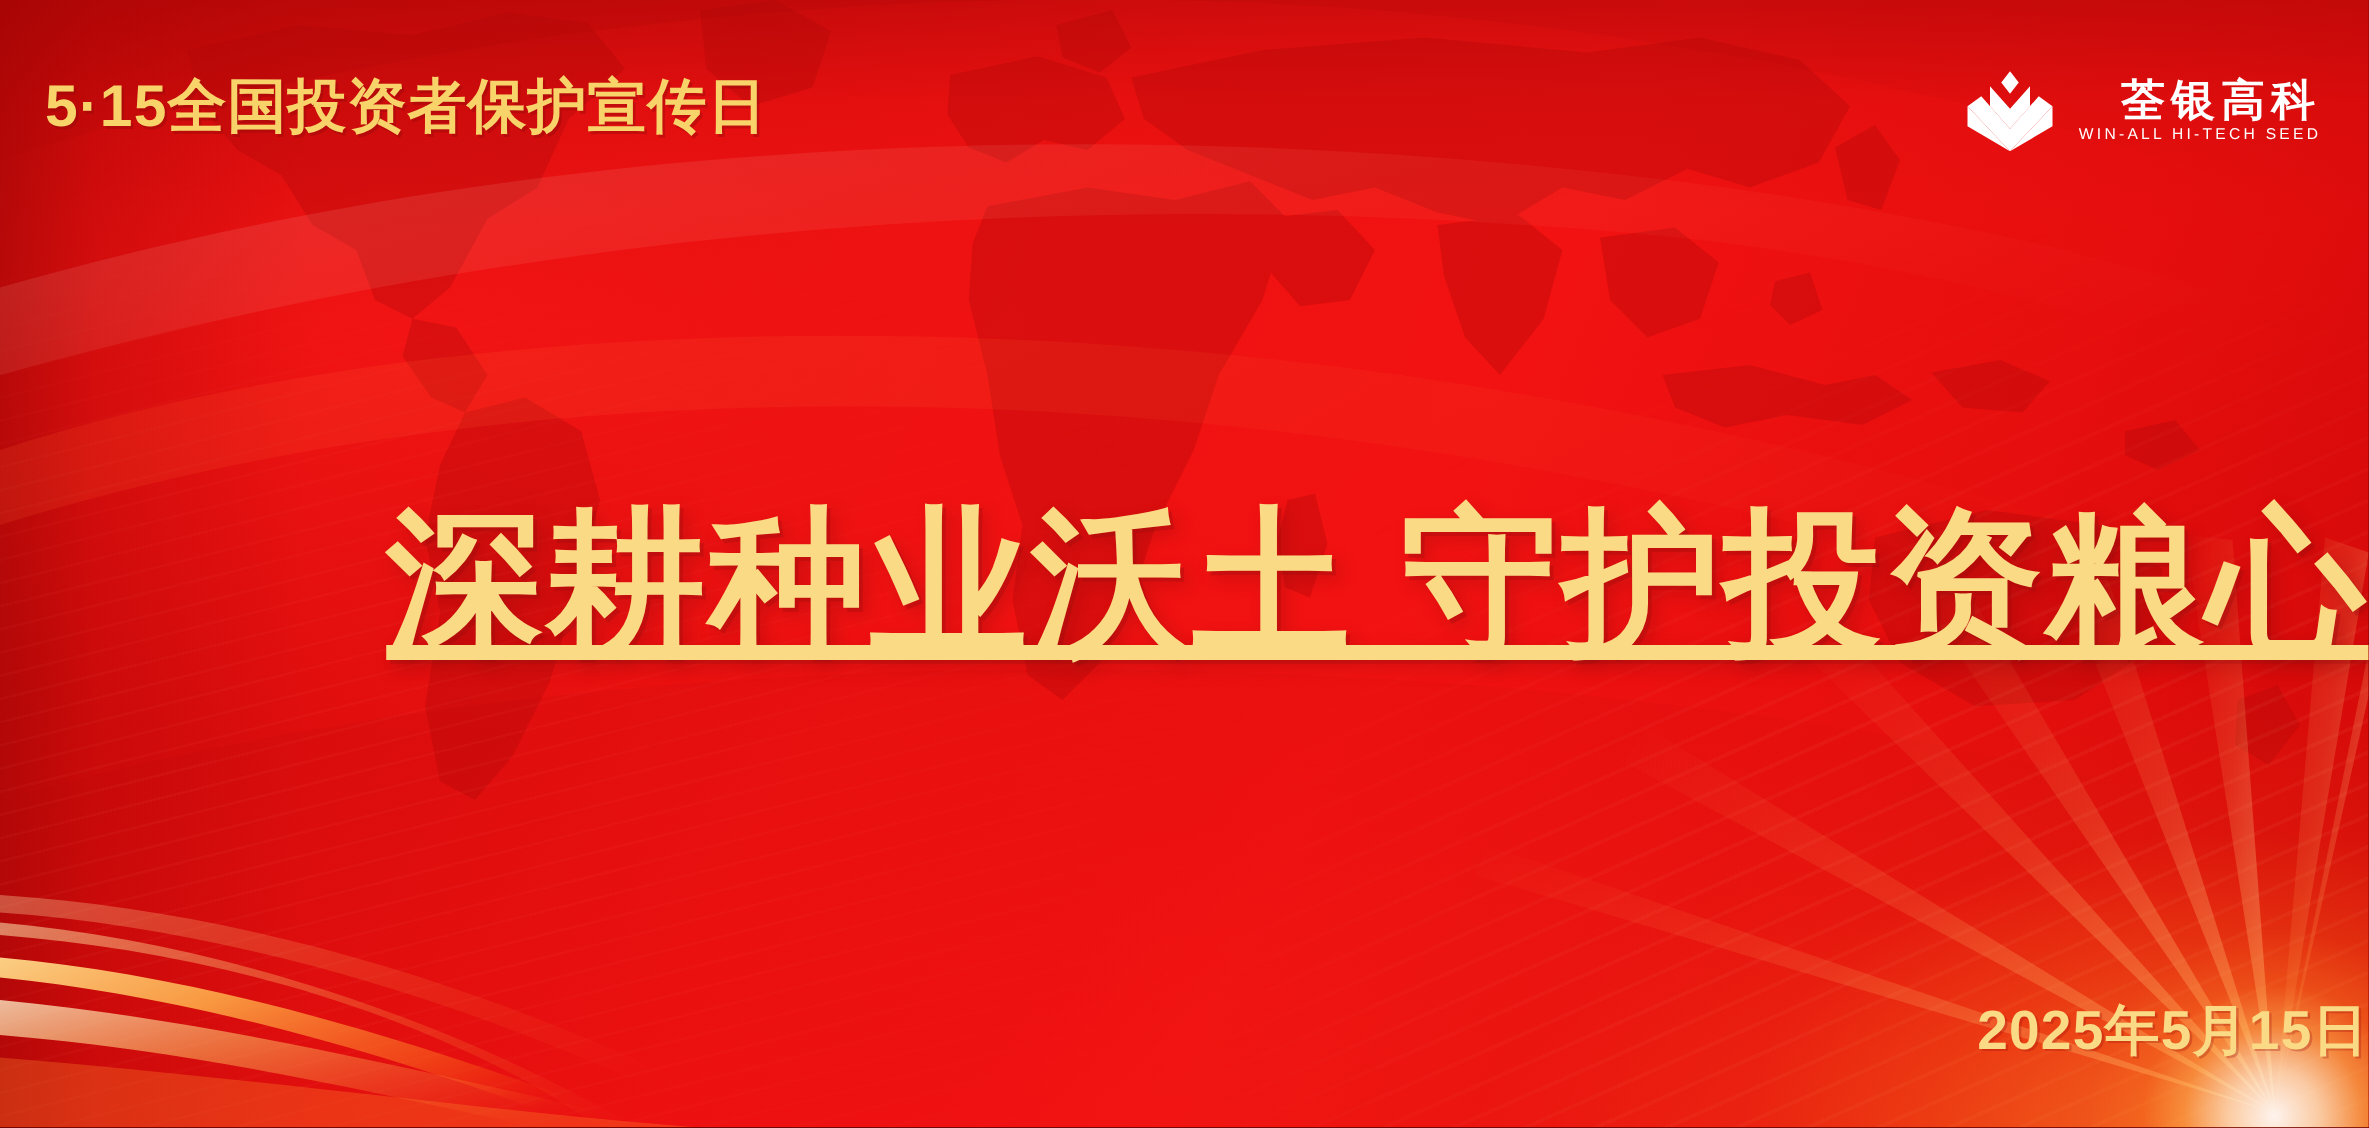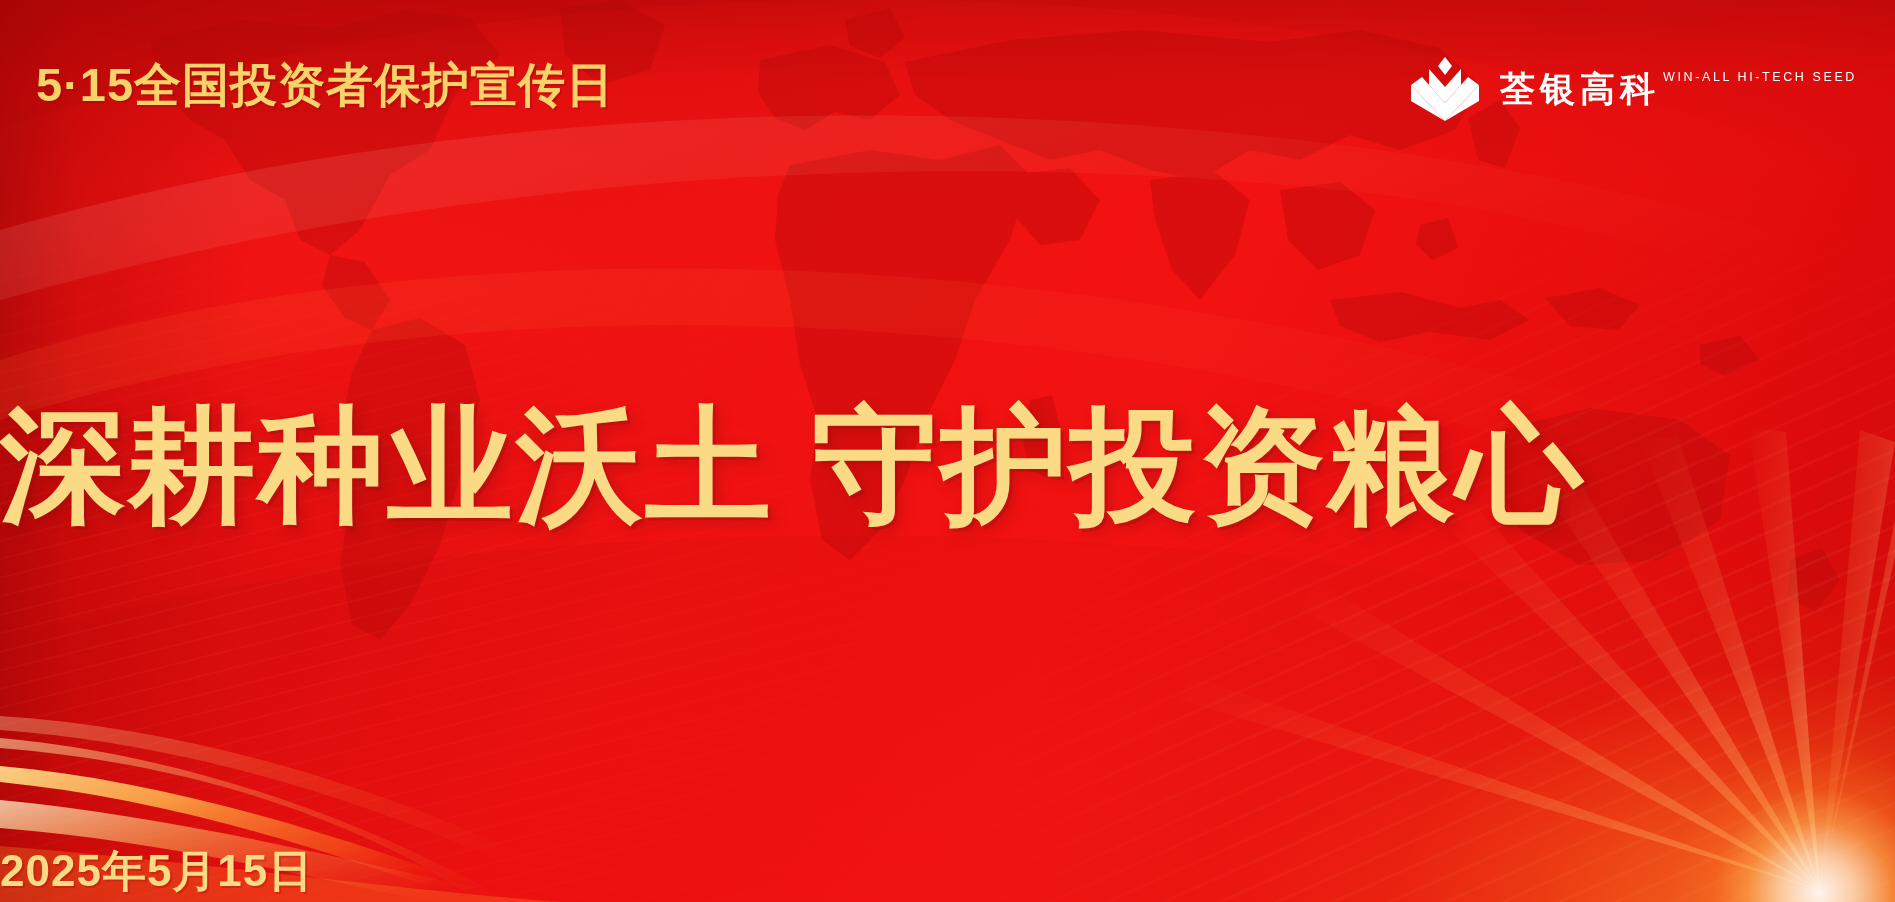--- a/index.html
+++ b/index.html
@@ -126,23 +126,24 @@
     right: 38px;
     top: 52px;
     display: flex;
     align-items: center;
     gap: 18px;
     height: 72px;
   }
   #brand-mark { width: 74px; height: 66px; flex: none; }
   #brand-text {
     display: flex;
-    flex-direction: row;
+    flex-direction: column;
     justify-content: center;
     gap: 3px;
+    align-items: flex-end;
   }
   #brand-name-cn {
     font-size: 35px;
     font-weight: bold;
     letter-spacing: 5px;
     color: #ffffff;
     line-height: 1;
     white-space: nowrap;
   }
   #brand-name-en {
@@ -153,46 +154,46 @@
     line-height: 1;
     white-space: nowrap;
   }
 
   
   #headline {
     position: absolute;
     left: 0;
     right: 0;
     top: 395px;
-    text-align: left;
+    text-align: right;
     font-size: 126px;
     font-weight: bold;
     letter-spacing: 3px;
     color: #fada84;
     white-space: nowrap;
     line-height: 1.12;
     text-shadow:
       3px 3px 0 rgba(150,12,12,0.30),
       6px 6px 14px rgba(120,8,8,0.25);
+    text-decoration: underline;
   }
 
   
   #event-date {
     position: absolute;
     left: 0;
     right: 0;
     top: 795px;
-    text-align: left;
+    text-align: right;
     font-size: 44px;
     font-weight: bold;
     letter-spacing: 1px;
     color: #fada84;
     white-space: nowrap;
     text-shadow: 2px 2px 0 rgba(150,12,12,0.28);
-    margin-top: 47px;
   }
 </style>
 </head>
 <body>
 
 <div id="banner">
 
   <div class="bg-layer bg-base"></div>
   <div class="bg-layer bg-left-shade"></div>
   <div class="bg-layer bg-top-shade"></div>

